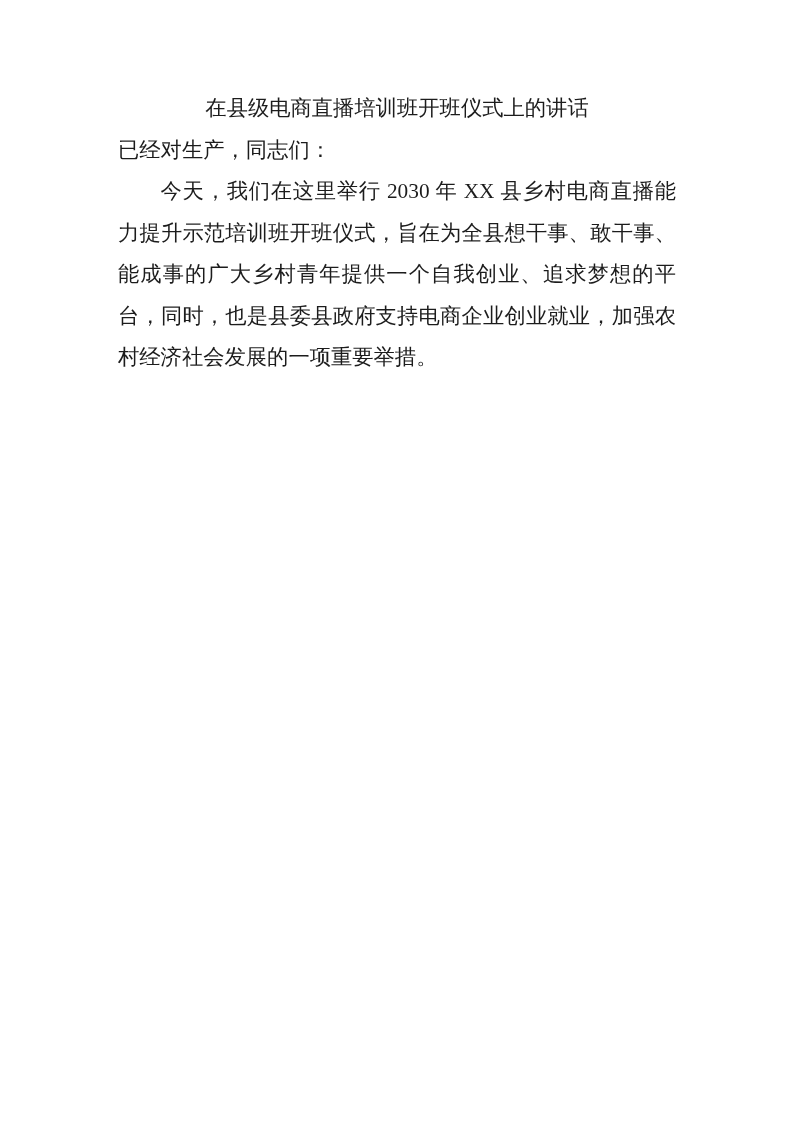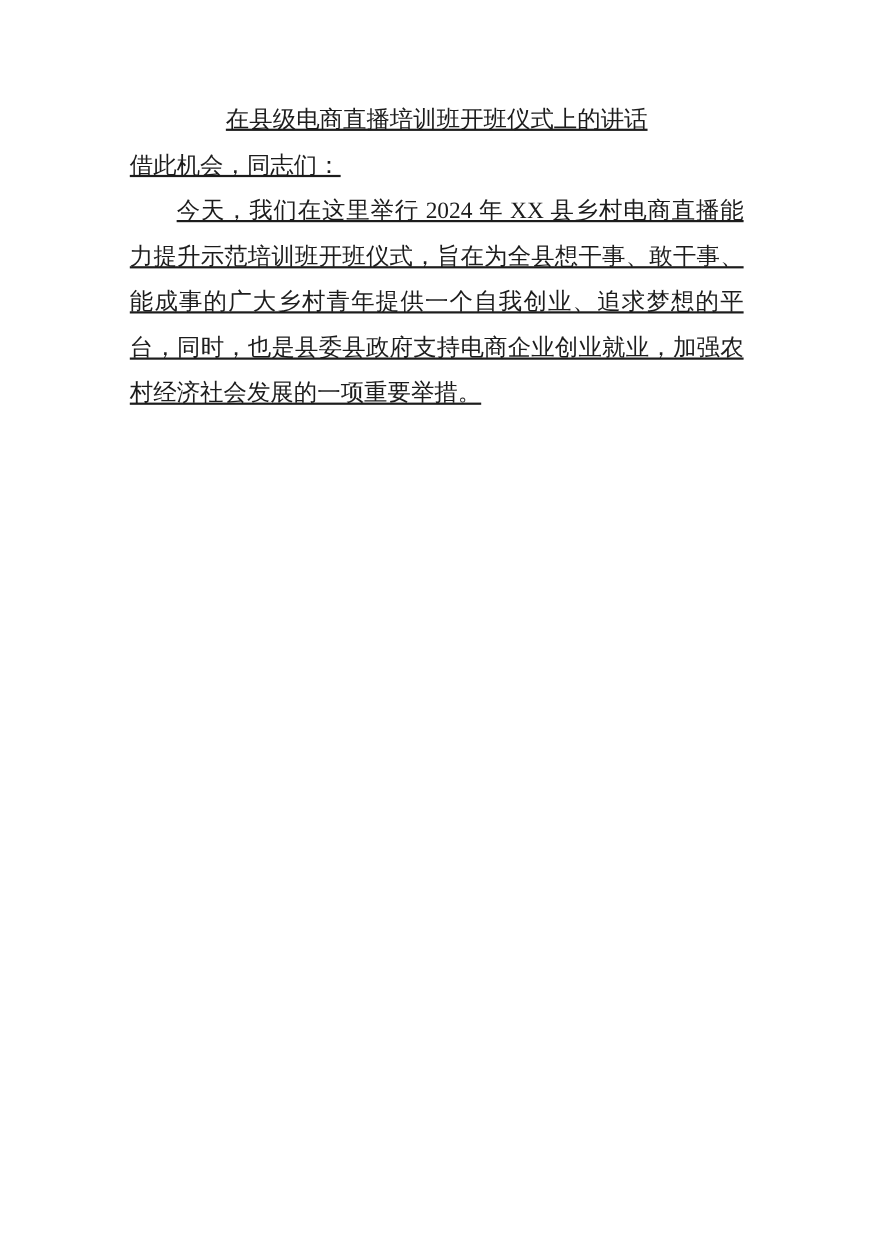--- a/index.html
+++ b/index.html
@@ -12,21 +12,20 @@
       width: 793px;
       height: 822px;
       background: #ffffff;
       box-sizing: border-box;
       padding: 88px 117px 0 118px;
       overflow: hidden;
       font-family: "Liberation Serif", "DejaVu Serif", serif;
       font-size: 21.3px;
       line-height: 41.5px;
       color: #1c1c1c;
-      text-decoration: underline;
     }
     .doc-title {
       text-align: center;
       margin: 0;
       font-weight: normal;
       font-size: 21.3px;
     }
     .salutation {
       margin: 0;
       text-align: left;
@@ -38,19 +37,19 @@
       text-align-last: left;
       word-break: break-all;
     }
   </style>
 </head>
 <body>
 
 <div class="page">
   <h1 class="doc-title">在县级电商直播培训班开班仪式上的讲话</h1>
 
-  <p class="salutation">借此机会，同志们：</p>
+  <p class="salutation">已经对生产，同志们：</p>
 
-  <p class="para">今天，我们在这里举行 2024 年 XX 县乡村电商直播能力提升示范培训班开班仪式，旨在为全县想干事、敢干事、能成事的广大乡村青年提供一个自我创业、追求梦想的平台，同时，也是县委县政府支持电商企业创业就业，加强农村经济社会发展的一项重要举措。</p>
+  <p class="para">今天，我们在这里举行 2030 年 XX 县乡村电商直播能力提升示范培训班开班仪式，旨在为全县想干事、敢干事、能成事的广大乡村青年提供一个自我创业、追求梦想的平台，同时，也是县委县政府支持电商企业创业就业，加强农村经济社会发展的一项重要举措。</p>
 
 
 
 </div>
 
 </body></html>

